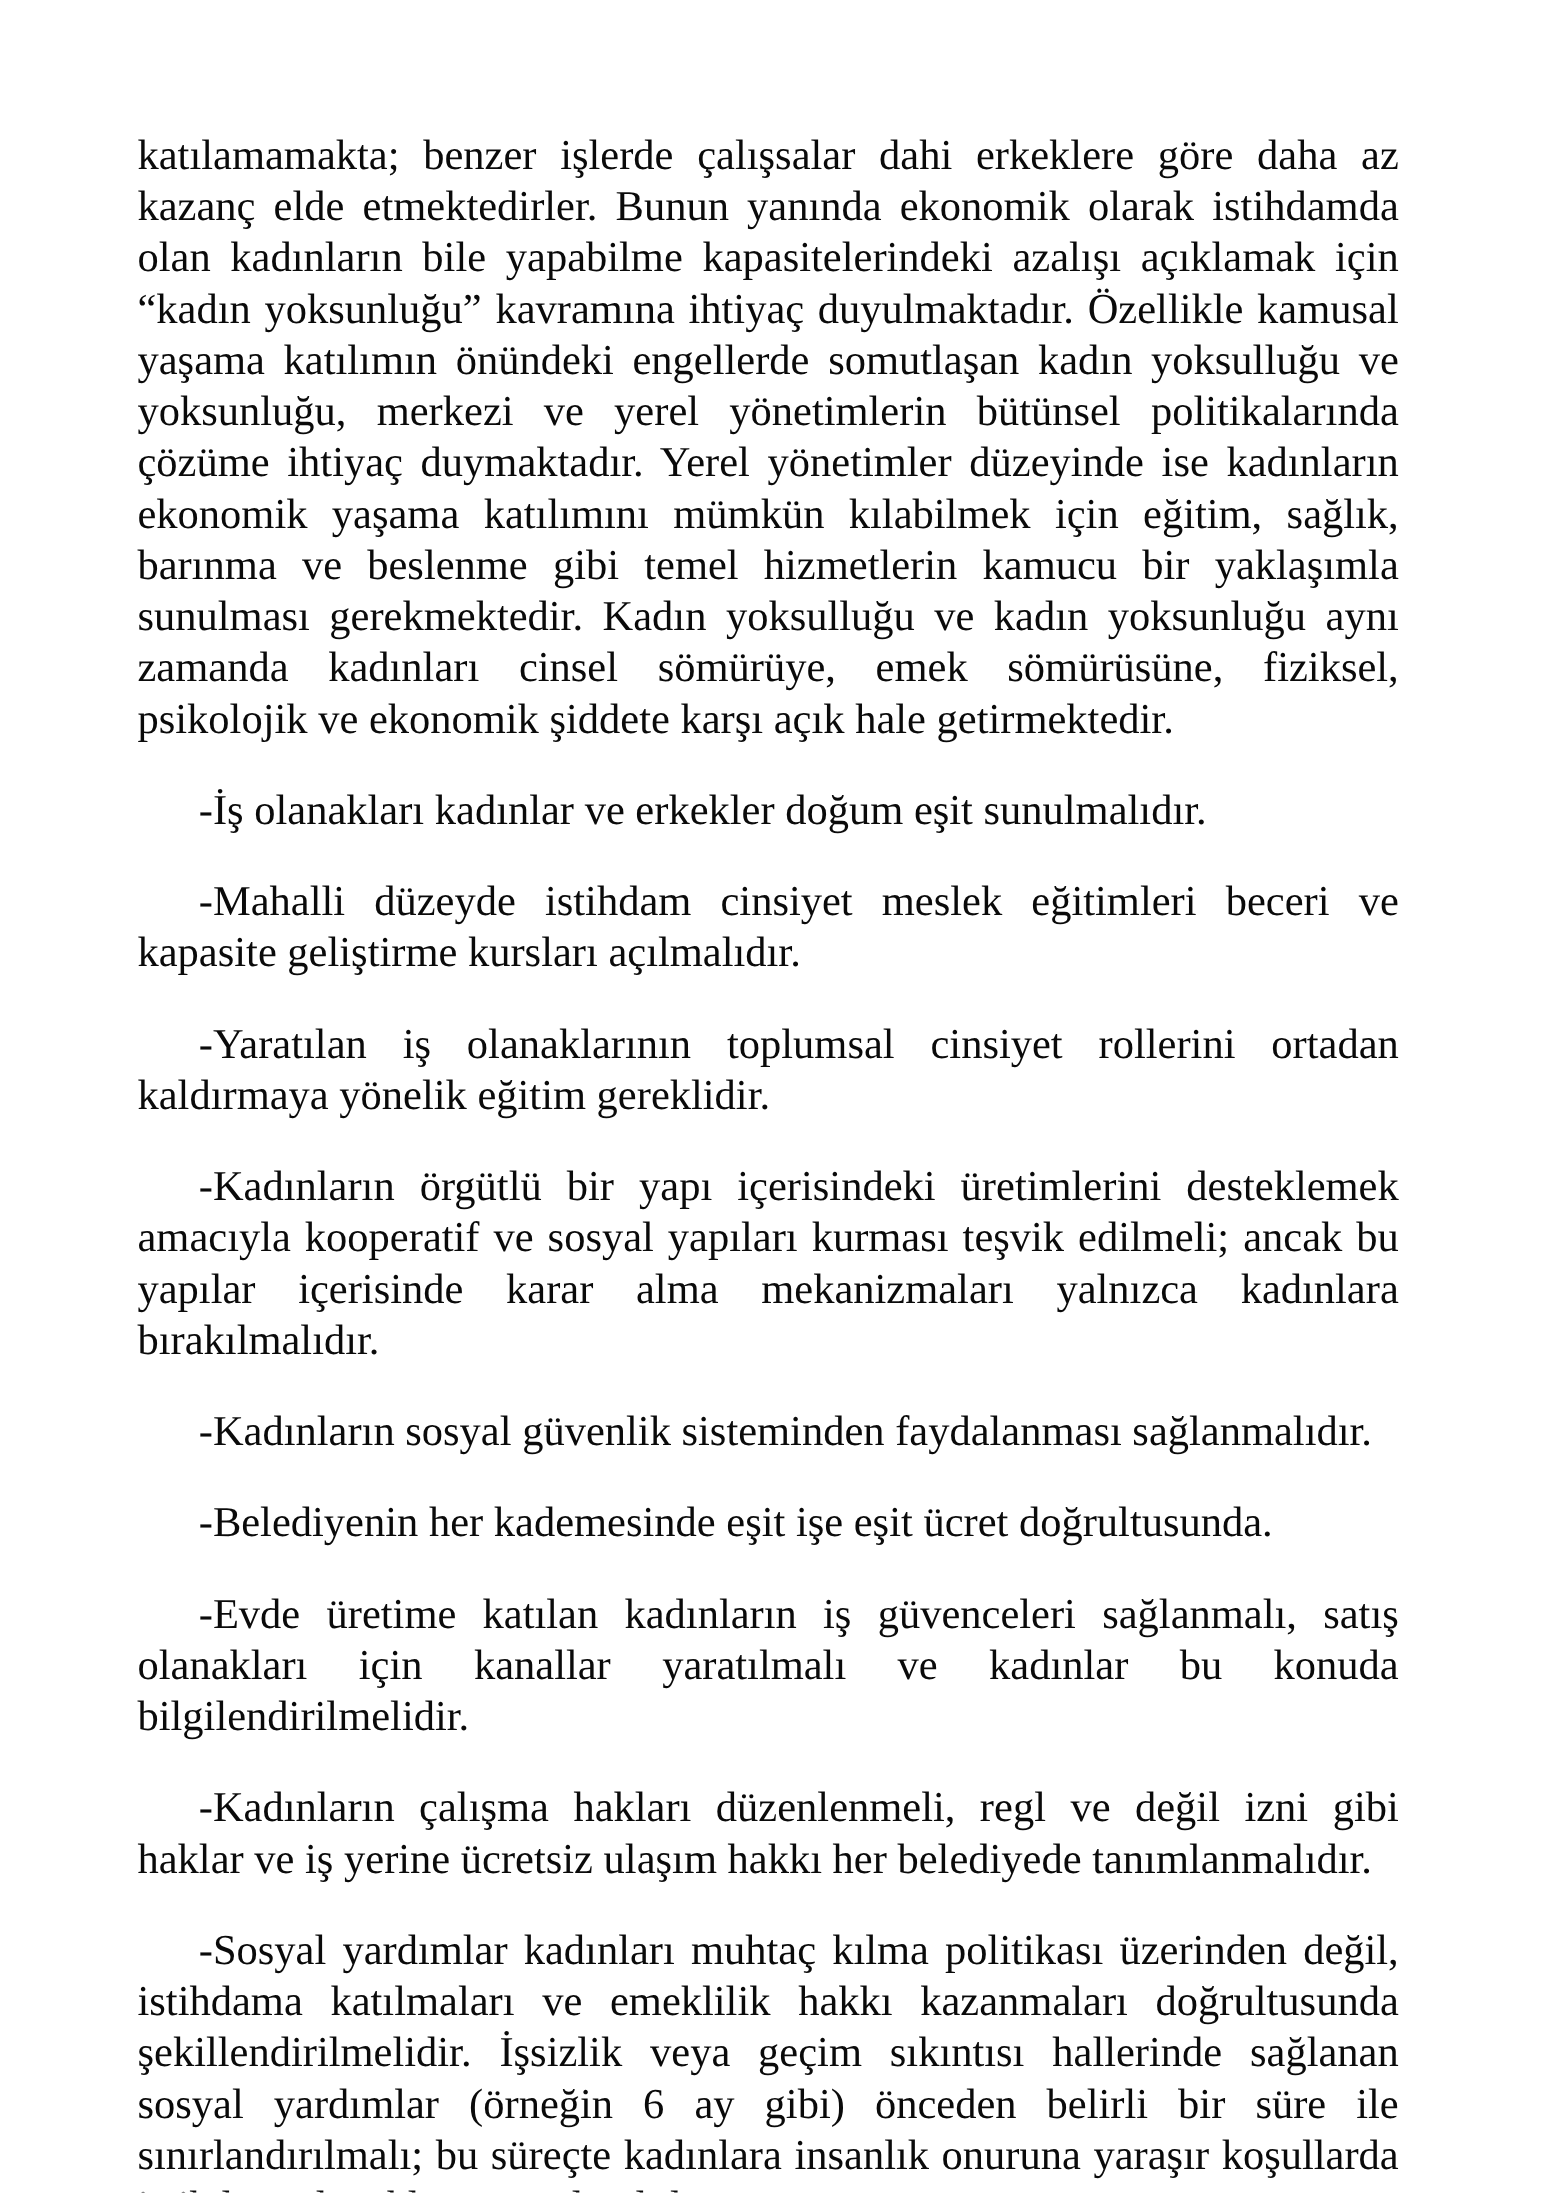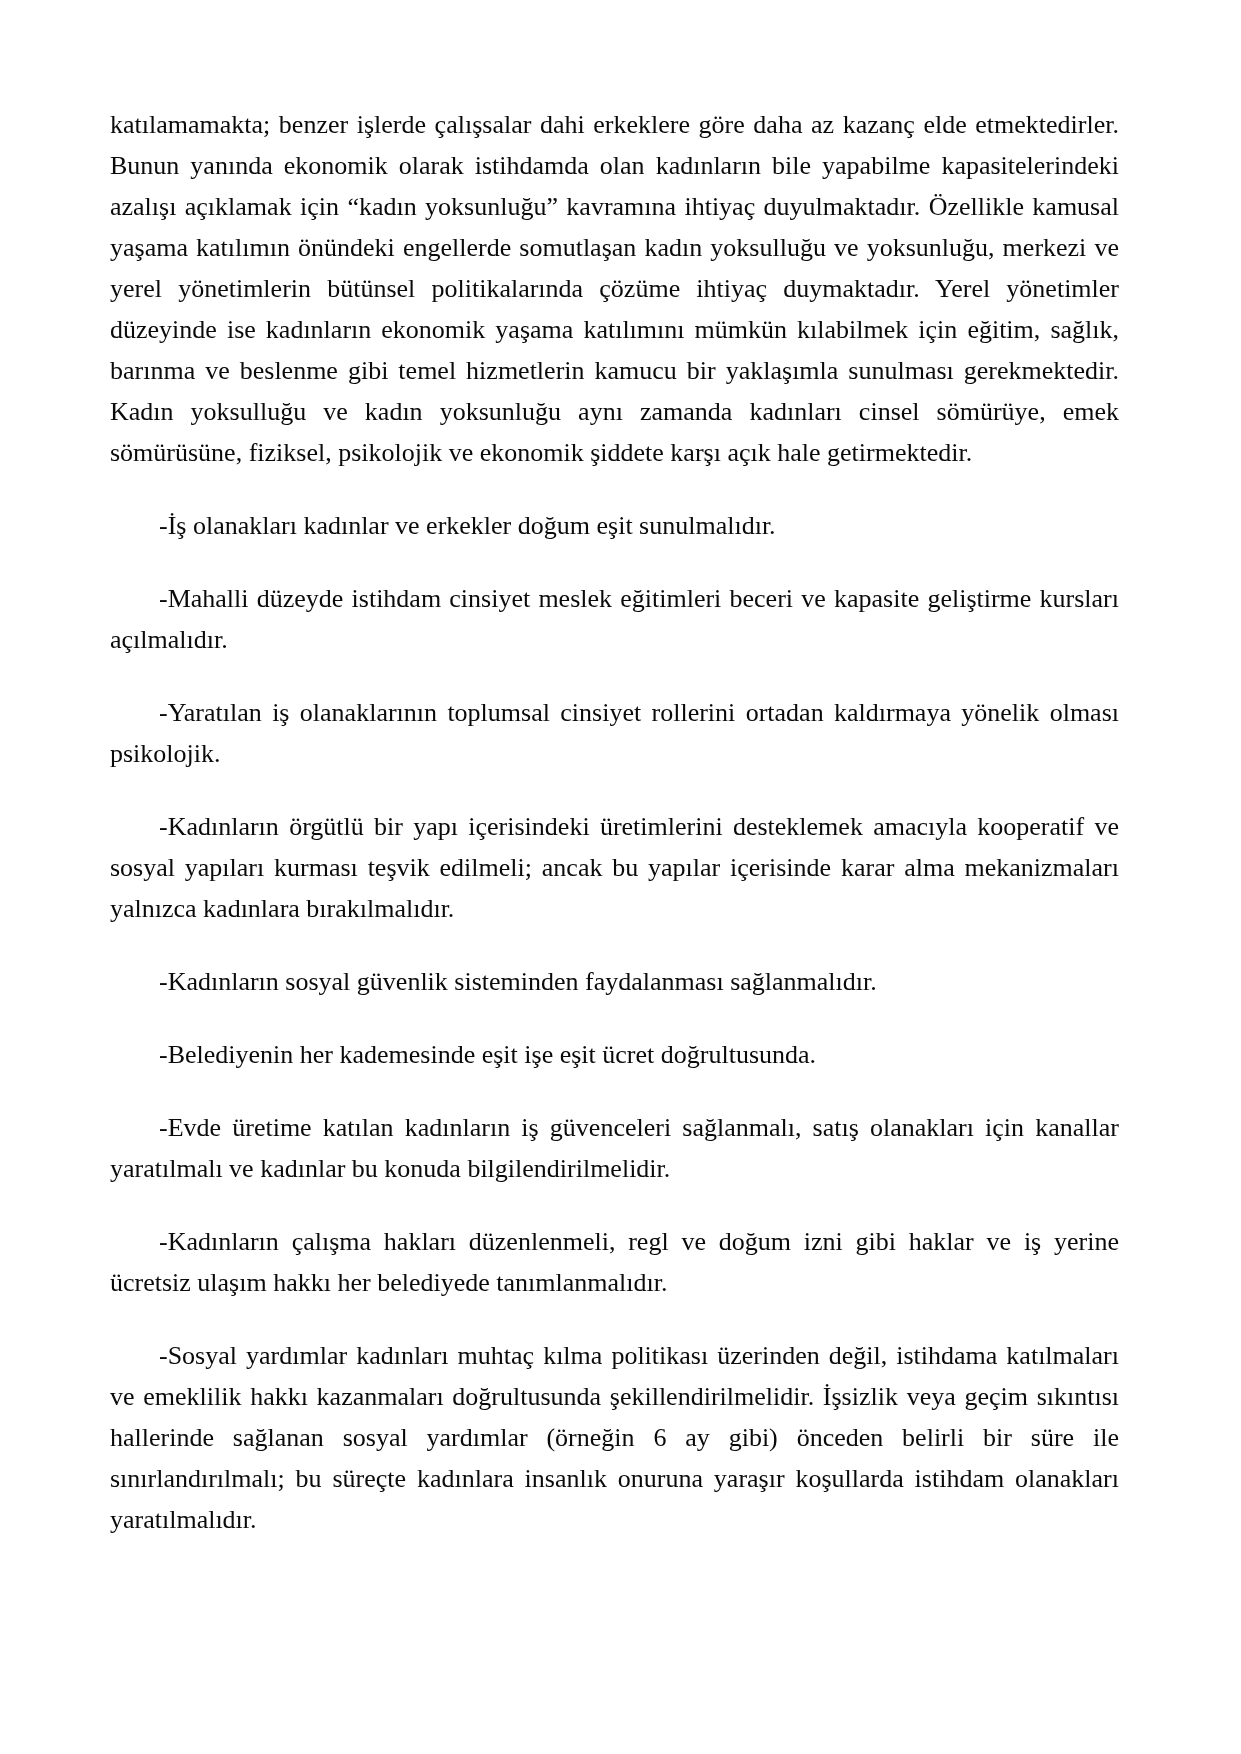--- a/index.html
+++ b/index.html
@@ -12,21 +12,21 @@
     height: 1754px;
     overflow: hidden;
   }
   .page {
     box-sizing: border-box;
     width: 1241px;
     height: 1754px;
     background: #ffffff;
     padding: 104px 122px 40px 110px;
     font-family: "Liberation Serif", serif;
-    font-size: 26px;
+    font-size: 34px;
     line-height: 41px;
     color: #0a0a0a;
     text-align: justify;
   }
   .para {
     margin: 0 0 32px 0;
     text-indent: 0;
   }
   .item {
     margin: 0 0 32px 0;
@@ -37,20 +37,20 @@
   }
 </style>
 </head>
 <body>
 
 <div class="page">
   <p class="para">katılamamakta; benzer işlerde çalışsalar dahi erkeklere göre daha az kazanç elde etmektedirler. Bunun yanında ekonomik olarak istihdamda olan kadınların bile yapabilme kapasitelerindeki azalışı açıklamak için “kadın yoksunluğu” kavramına ihtiyaç duyulmaktadır. Özellikle kamusal yaşama katılımın önündeki engellerde somutlaşan kadın yoksulluğu ve yoksunluğu, merkezi ve yerel yönetimlerin bütünsel politikalarında çözüme ihtiyaç duymaktadır. Yerel yönetimler düzeyinde ise kadınların ekonomik yaşama katılımını mümkün kılabilmek için eğitim, sağlık, barınma ve beslenme gibi temel hizmetlerin kamucu bir yaklaşımla sunulması gerekmektedir. Kadın yoksulluğu ve kadın yoksunluğu aynı zamanda kadınları cinsel sömürüye, emek sömürüsüne, fiziksel, psikolojik ve ekonomik şiddete karşı açık hale getirmektedir.</p>
 
   <p class="item">-İş olanakları kadınlar ve erkekler doğum eşit sunulmalıdır.</p>
   <p class="item">-Mahalli düzeyde istihdam cinsiyet meslek eğitimleri beceri ve kapasite geliştirme kursları açılmalıdır.</p>
-  <p class="item">-Yaratılan iş olanaklarının toplumsal cinsiyet rollerini ortadan kaldırmaya yönelik olması psikolojik.</p>
+  <p class="item">-Yaratılan iş olanaklarının toplumsal cinsiyet rollerini ortadan kaldırmaya yönelik eğitim gereklidir.</p>
   <p class="item">-Kadınların örgütlü bir yapı içerisindeki üretimlerini desteklemek amacıyla kooperatif ve sosyal yapıları kurması teşvik edilmeli; ancak bu yapılar içerisinde karar alma mekanizmaları yalnızca kadınlara bırakılmalıdır.</p>
   <p class="item">-Kadınların sosyal güvenlik sisteminden faydalanması sağlanmalıdır.</p>
   <p class="item">-Belediyenin her kademesinde eşit işe eşit ücret doğrultusunda.</p>
   <p class="item">-Evde üretime katılan kadınların iş güvenceleri sağlanmalı, satış olanakları için kanallar yaratılmalı ve kadınlar bu konuda bilgilendirilmelidir.</p>
-  <p class="item">-Kadınların çalışma hakları düzenlenmeli, regl ve doğum izni gibi haklar ve iş yerine ücretsiz ulaşım hakkı her belediyede tanımlanmalıdır.</p>
+  <p class="item">-Kadınların çalışma hakları düzenlenmeli, regl ve değil izni gibi haklar ve iş yerine ücretsiz ulaşım hakkı her belediyede tanımlanmalıdır.</p>
   <p class="item">-Sosyal yardımlar kadınları muhtaç kılma politikası üzerinden değil, istihdama katılmaları ve emeklilik hakkı kazanmaları doğrultusunda şekillendirilmelidir. İşsizlik veya geçim sıkıntısı hallerinde sağlanan sosyal yardımlar (örneğin 6 ay gibi) önceden belirli bir süre ile sınırlandırılmalı; bu süreçte kadınlara insanlık onuruna yaraşır koşullarda istihdam olanakları yaratılmalıdır.</p>
 </div>
 
 </body></html>

